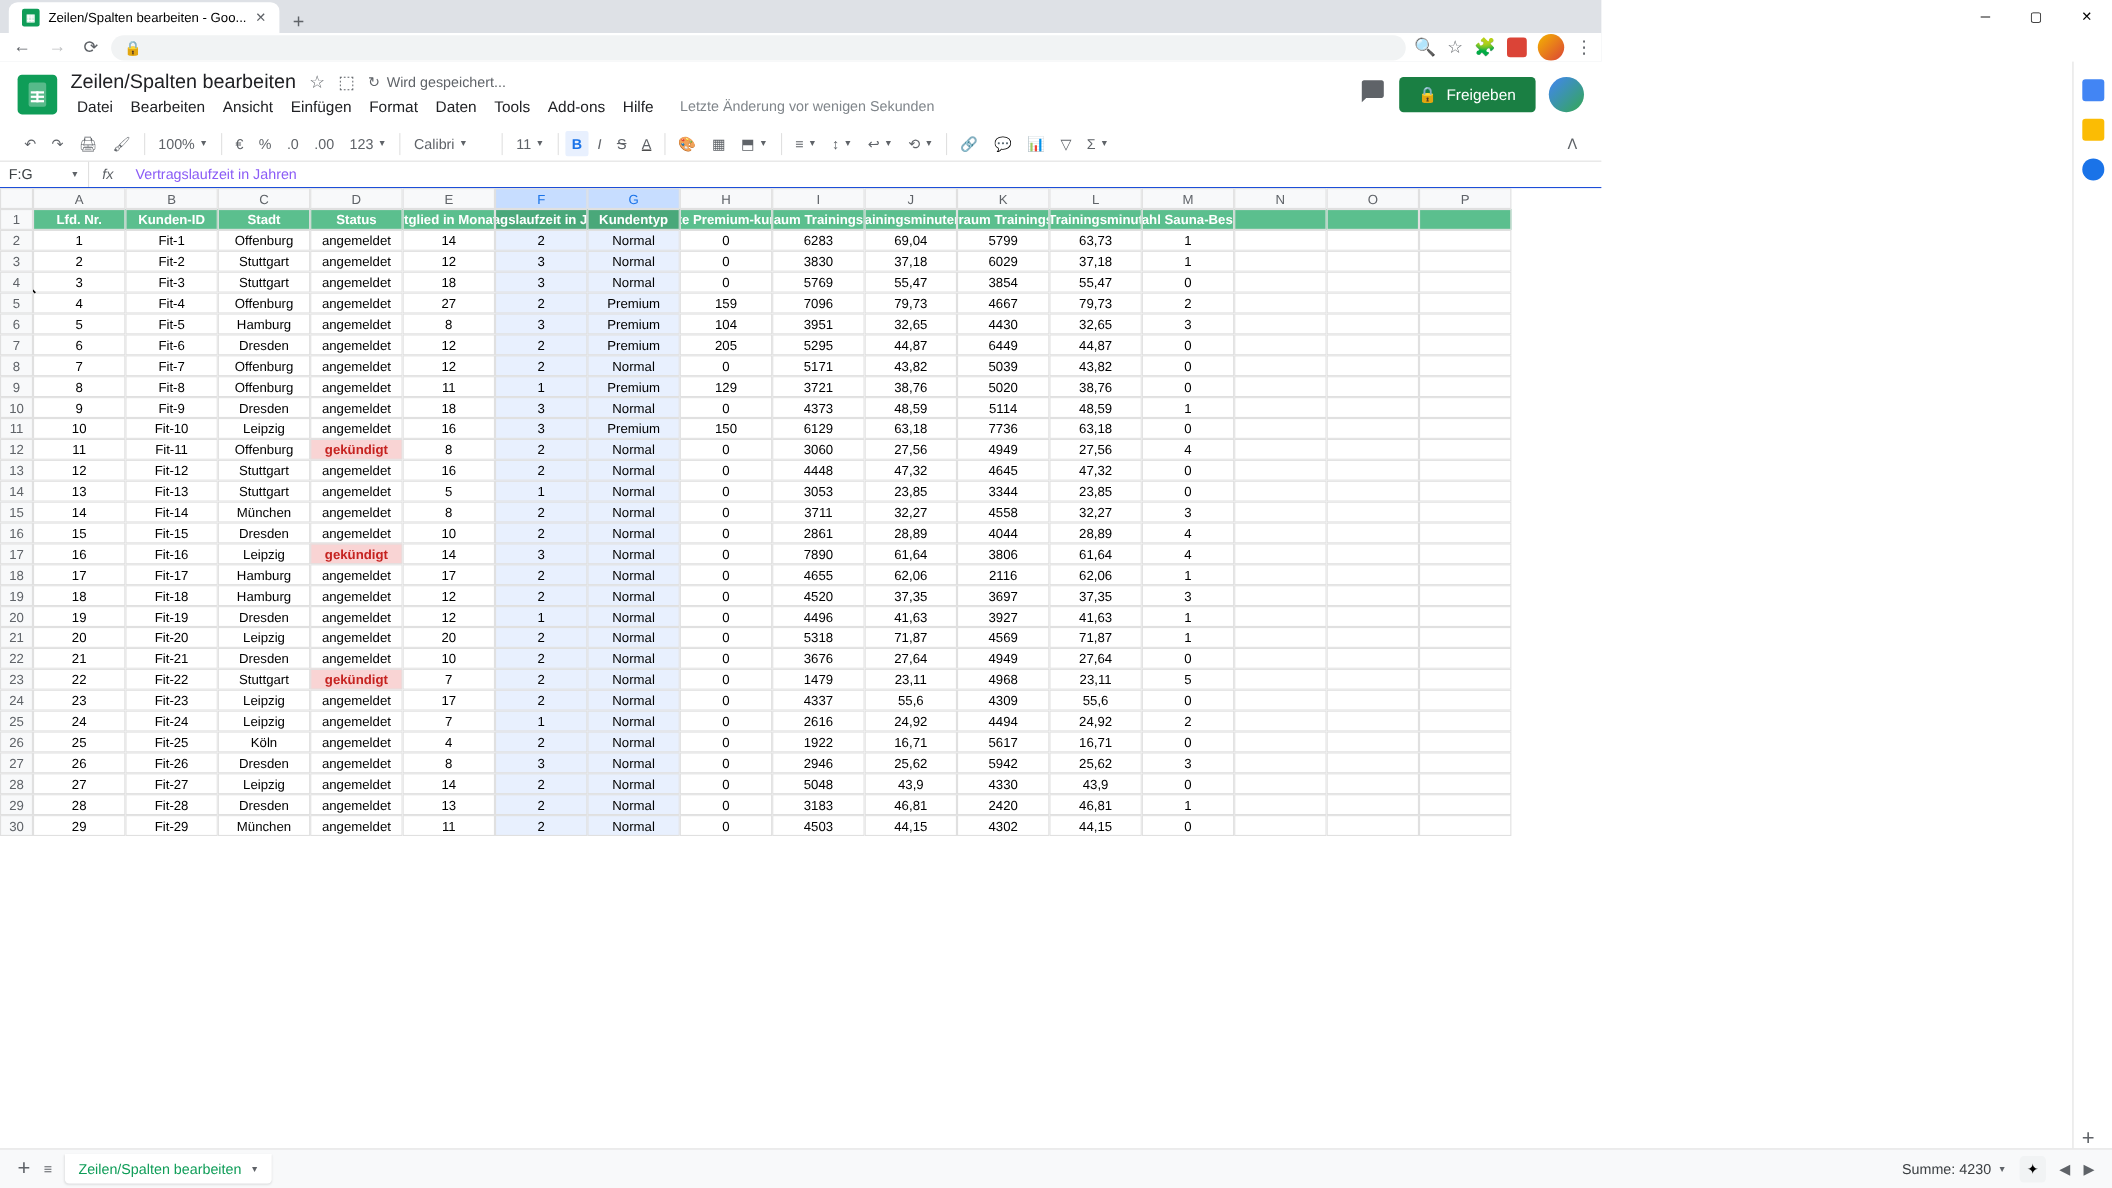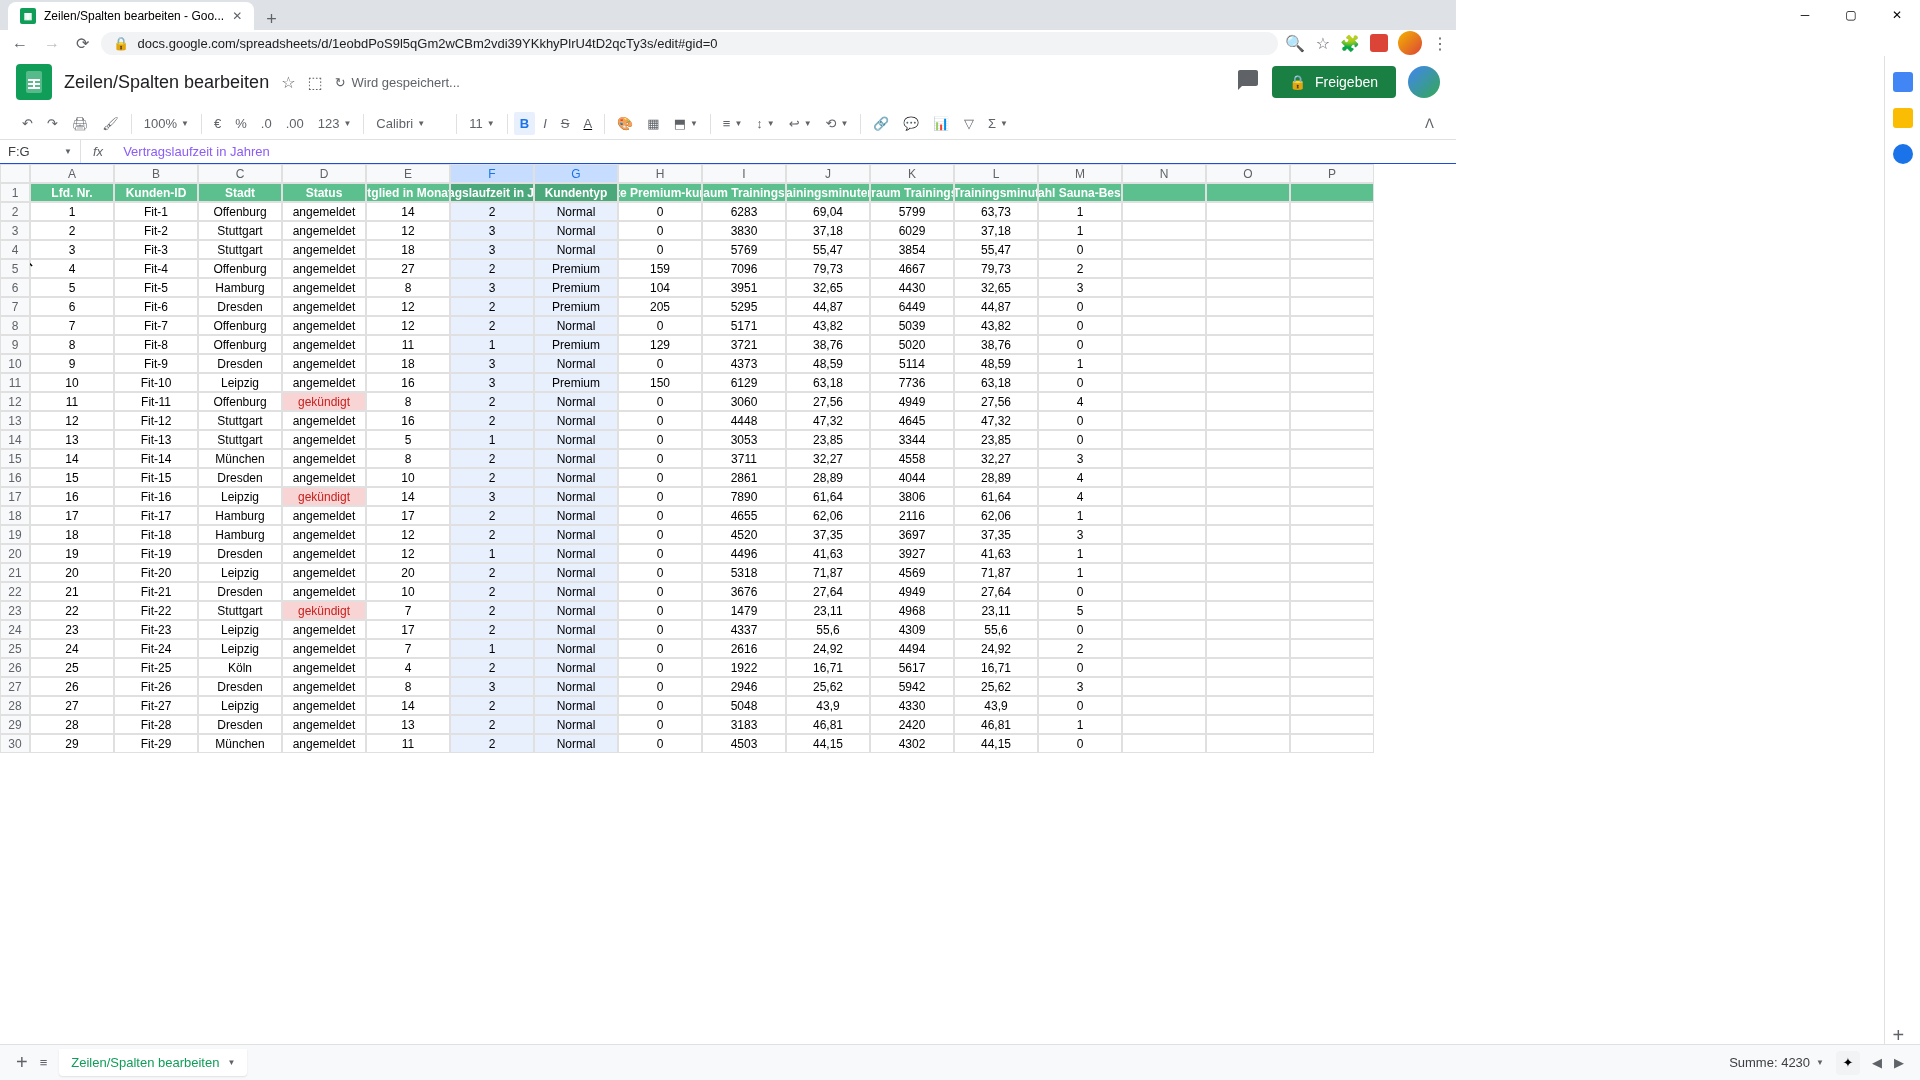--- a/index.html
+++ b/index.html
@@ -60,21 +60,21 @@
 .grid { display: grid; grid-template-columns: 30px repeat(13, 84px) repeat(3, 84px); font-size: 12px; }
 .col-hdr, .row-hdr, .corner { background: #f8f9fa; border: 0.5px solid #e0e0e0; display: flex; align-items: center; justify-content: center; color: #5f6368; height: 19px; position: sticky; }
 .col-hdr.selected { background: #c7ddff; color: #1a73e8; }
 .corner { position: sticky; top: 0; left: 0; z-index: 3; }
 .col-hdr { top: 0; z-index: 2; cursor: pointer; }
 .row-hdr { left: 0; z-index: 2; cursor: pointer; width: 30px; }
 .cell { border: 0.5px solid #e0e0e0; display: flex; align-items: center; justify-content: center; height: 19px; background: #fff; overflow: hidden; white-space: nowrap; }
 .hdr-cell { background: #5bbf8e; color: #fff; font-weight: bold; }
 .col-selected { background: #e8f0fe; }
 .col-selected.hdr-cell { background: #4aa87a; }
-.cancelled { background: #f9d4d4; color: #c5221f; }
+.cancelled { background: #f9d4d4; color: #c5221f; font-weight: bold; }
 
 
 .sheet-tabs { position: absolute; bottom: 0; left: 0; right: 0; height: 36px; background: #f8f9fa; border-top: 1px solid #e0e0e0; display: flex; align-items: center; padding: 0 16px; gap: 12px; font-size: 13px; }
 .sheet-tab { background: #fff; padding: 6px 12px; border-radius: 0 0 4px 4px; color: #0f9d58; font-weight: 500; display: flex; align-items: center; gap: 8px; box-shadow: 0 1px 2px rgba(0,0,0,0.1); cursor:pointer;}
 .sum-box { margin-left: auto; display:flex;align-items:center;gap:6px;color:#3c4043; cursor:pointer;justify-content:center;}
 .explore { width: 24px; height: 24px; background: #f1f3f4; border-radius: 4px; display:flex;align-items:center;justify-content:center; cursor:pointer;}
 
 
 .side-panel { position: absolute; right: 0; top: 56px; bottom: 36px; width: 36px; background: #fff; border-left: 1px solid #e0e0e0; display: flex; flex-direction: column; align-items: center; gap: 16px; padding-top: 16px; }
 .side-ico { width: 20px; height: 20px; border-radius: 3px; cursor: pointer; }
@@ -101,21 +101,20 @@
       <div>▢</div>
       <div>✕</div>
     </div>
   </div>
   <div class="addr-bar">
     <span class="nav-btn">←</span>
     <span class="nav-btn" style="opacity:.4">→</span>
     <span class="nav-btn">⟳</span>
     <div class="url-box">
       <span class="lock">🔒</span>
-      <span>docs.google.com/spreadsheets/d/1eobdPoS9l5qGm2wCBm2vdi39YKkhyPlrU4tD2qcTy3s/edit#gid=0</span>
     </div>
     <div class="ext-icons">
       <span>🔍</span>
       <span>☆</span>
       <span>🧩</span>
       <span style="width:18px;height:18px;background:#db4437;border-radius:3px;"></span>
       <div class="avatar"></div>
       <span>⋮</span>
     </div>
   </div>
@@ -134,20 +133,32 @@
   <div class="title-area">
     <div class="title-row">
       <span class="doc-title">Zeilen/Spalten bearbeiten</span>
       <span class="star-icon">☆</span>
       <span class="move-icon">⬚</span>
       <span class="saving">
         <span>↻</span>
         <span>Wird gespeichert...</span>
       </span>
     </div>
+    <div class="menu-row" id="menu-row">
+        <span>Datei</span>
+        <span>Bearbeiten</span>
+        <span>Ansicht</span>
+        <span>Einfügen</span>
+        <span>Format</span>
+        <span>Daten</span>
+        <span>Tools</span>
+        <span>Add-ons</span>
+        <span>Hilfe</span>
+        <span class="last-edit">Letzte Änderung vor wenigen Sekunden</span>
+      </div>
   </div>
   <div class="hdr-right">
     <span class="comment-btn">
       <svg width="24" height="24" viewBox="0 0 24 24" fill="#5f6368">
           <path d="M20 2H4c-1.1 0-2 .9-2 2v18l4-4h14c1.1 0 2-.9 2-2V4c0-1.1-.9-2-2-2z"></path>
         </svg>
     </span>
     <div class="share-btn">
       <span class="lock">🔒</span>
       <span>Freigeben</span>

